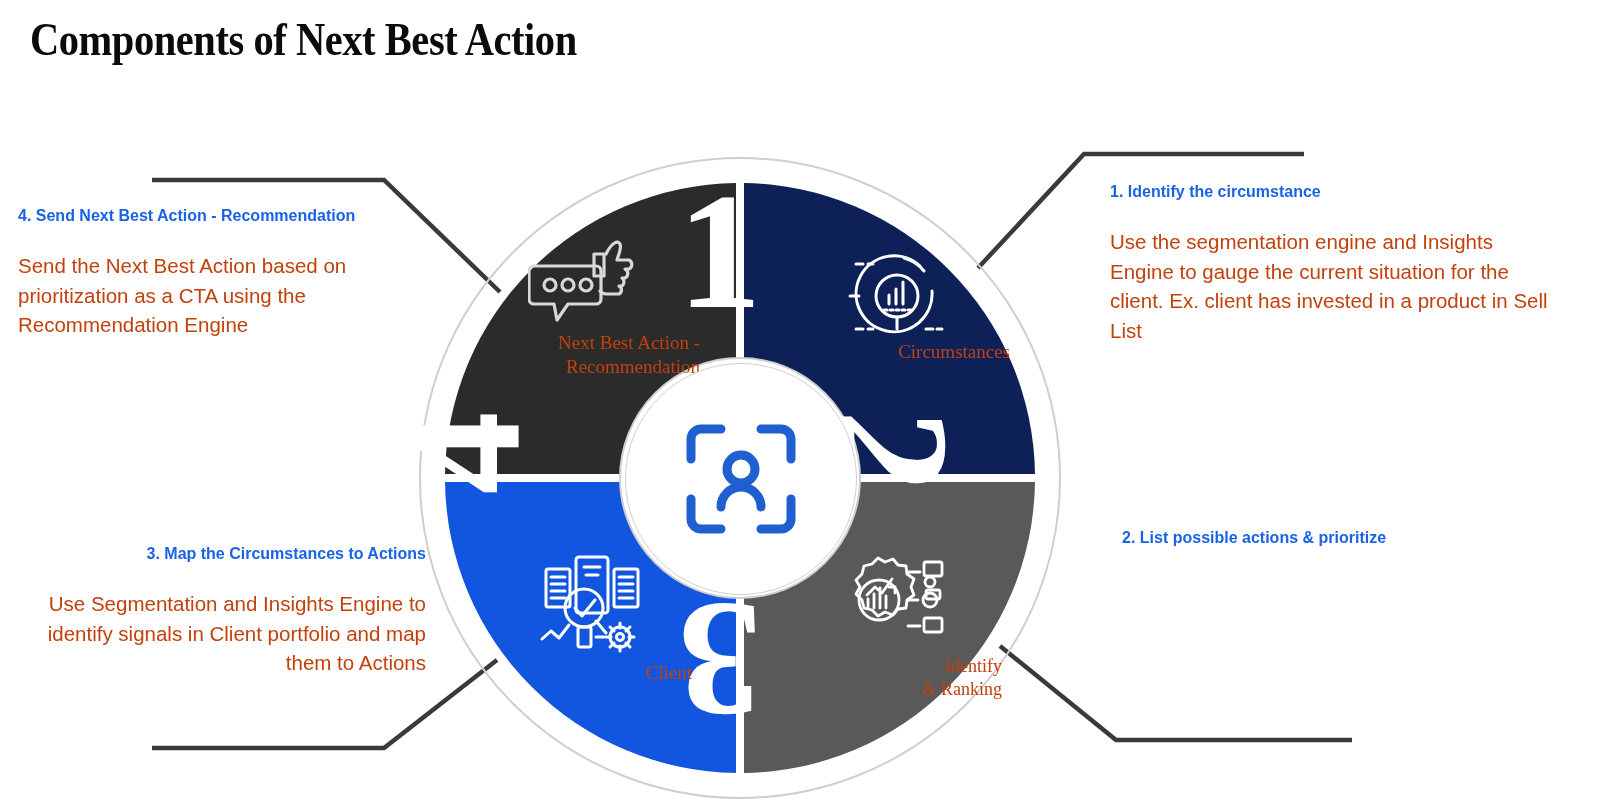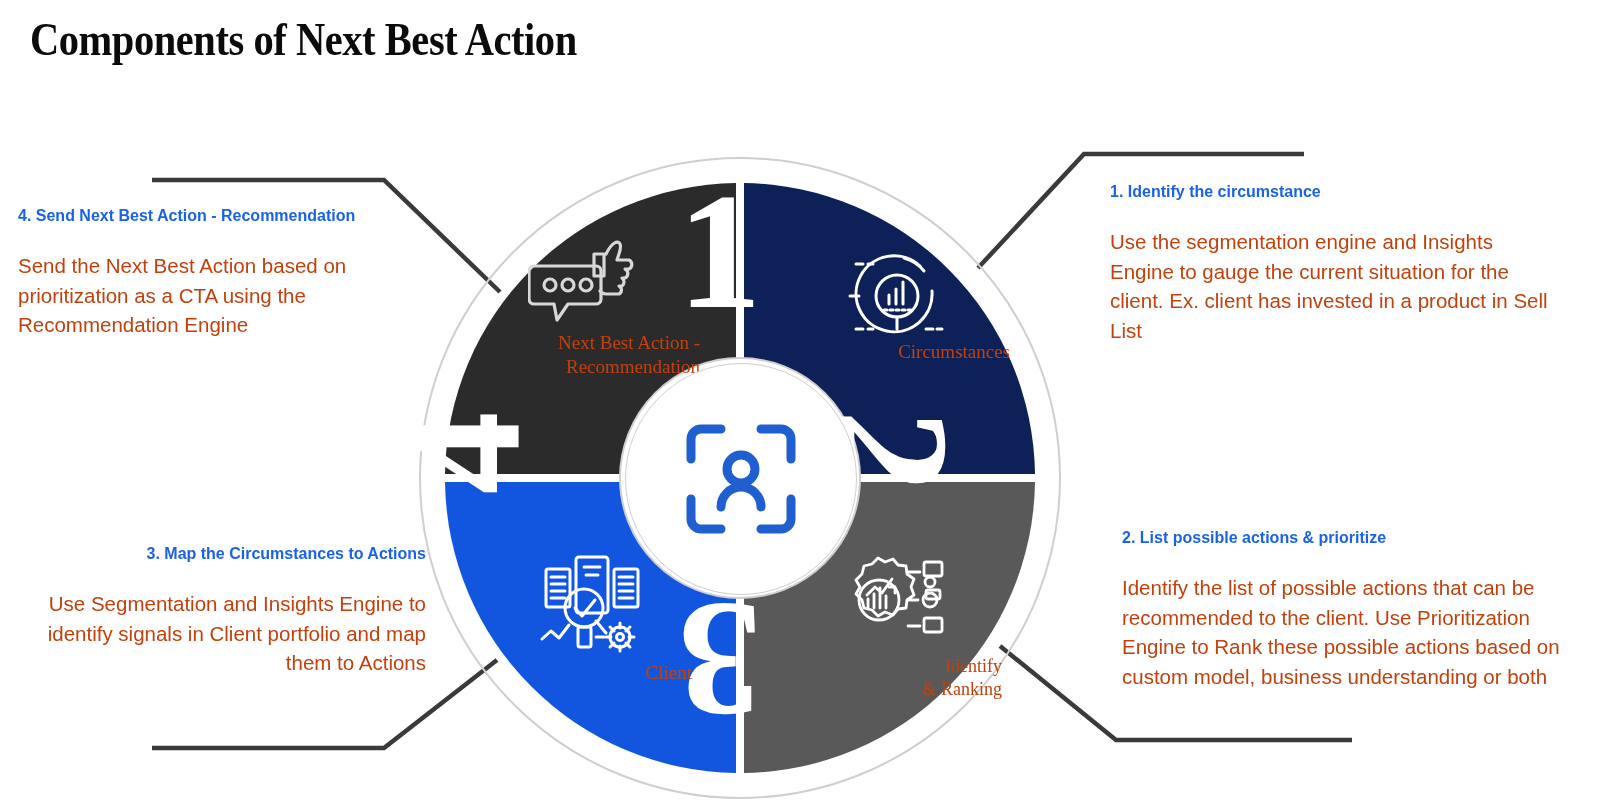--- a/index.html
+++ b/index.html
@@ -113,21 +113,20 @@
     <div class="c-body">Use Segmentation and Insights Engine to identify signals in Client portfolio and map them to Actions</div>
   </div>
 
   <div class="callout cal-1">
     <div class="c-head">1. Identify the circumstance</div>
     <div class="c-body">Use the segmentation engine and Insights Engine to gauge the current situation for the client. Ex. client has invested in a product in Sell List</div>
   </div>
 
   <div class="callout cal-2">
     <div class="c-head">2. List possible actions &amp; prioritize</div>
-    <div class="c-body">Identify the list of possible actions that can be recommended to the client. Use Prioritization Engine to Rank these possible actions based on custom model, business understanding or both</div>
   </div>
 
   <div id="wheel">
 
     <svg id="wheelsvg" viewBox="0 0 660 660">
 
       <circle cx="330" cy="330" r="320" fill="none" stroke="#cfcfcf" stroke-width="2"></circle>
 
       <path d="M326,35 A295,295 0 0 0 35,326 L326,326 Z" fill="#2b2b2b"></path>
 

